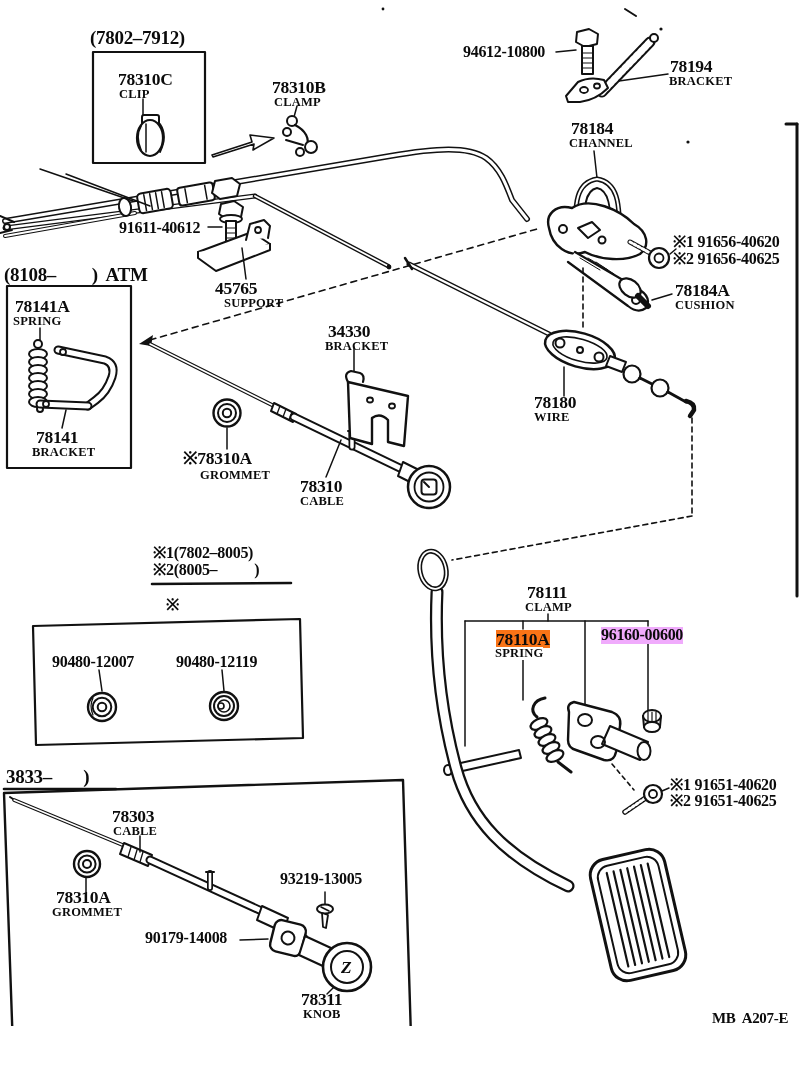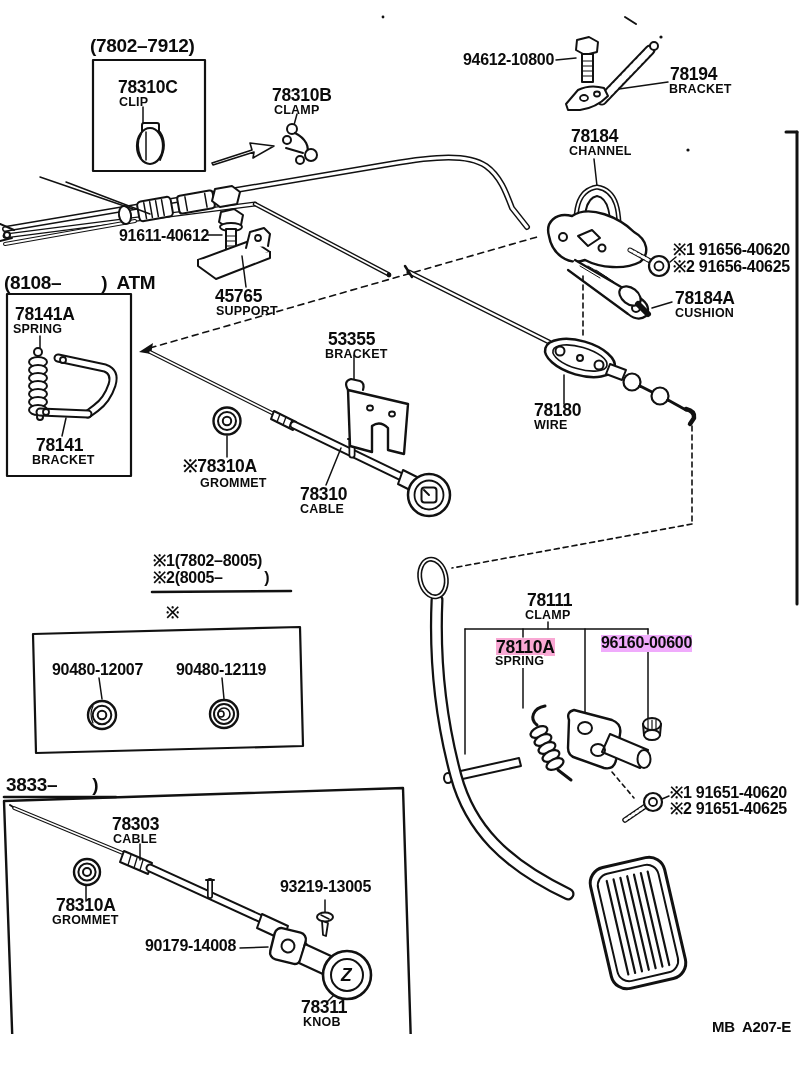--- a/index.html
+++ b/index.html
@@ -1,17 +1,17 @@
 <!DOCTYPE html>
 <html><head>
 <meta charset="utf-8">
 <style>
   html,body{margin:0;padding:0;background:#fff;}
   #page{position:relative;width:800px;height:1026px;background:#fff;overflow:hidden;
-        font-family:Liberation Sans, sans-serif;color:#0b0b0b;margin-top:8px;}
+        font-family:Liberation Serif, serif;color:#0b0b0b;}
   #art{position:absolute;left:0;top:0;z-index:1;}
   .lbl{position:absolute;z-index:2;font-weight:bold;line-height:1.04;color:#0b0b0b;
        white-space:pre;letter-spacing:-0.3px;}
   .s19{font-size:19px;}
   .s17{font-size:17.5px;}
   .s16{font-size:16px;}
   .s15{font-size:15px;}
   .s13{font-size:12.5px;letter-spacing:0.2px;}
   .ital{font-style:italic;}
 </style>
@@ -368,27 +368,27 @@
   <div class="lbl s17" style="left:670px;top:57px">78194</div>
   <div class="lbl s13" style="left:669px;top:75px">BRACKET</div>
   <div class="lbl s17" style="left:571px;top:119px">78184</div>
   <div class="lbl s13" style="left:569px;top:137px">CHANNEL</div>
   <div class="lbl s16" style="left:673px;top:234px">※1 91656-40620</div>
   <div class="lbl s16" style="left:673px;top:251px">※2 91656-40625</div>
   <div class="lbl s17" style="left:675px;top:281px">78184A</div>
   <div class="lbl s13" style="left:675px;top:299px">CUSHION</div>
   <div class="lbl s16" style="left:119px;top:220px">91611-40612</div>
   <div class="lbl s17" style="left:215px;top:279px">45765</div>
-  <div class="lbl s13" style="left:216px;top:297px">SUPPORT</div>
+  <div class="lbl s13" style="left:224px;top:297px">SUPPORT</div>
   <div class="lbl s19" style="left:4px;top:265px">(8108–        )  ATM</div>
   <div class="lbl s17" style="left:15px;top:297px">78141A</div>
   <div class="lbl s13" style="left:13px;top:315px">SPRING</div>
   <div class="lbl s17" style="left:36px;top:428px">78141</div>
   <div class="lbl s13" style="left:32px;top:446px">BRACKET</div>
-  <div class="lbl s17" style="left:328px;top:322px">53355</div>
+  <div class="lbl s17" style="left:328px;top:322px">34330</div>
   <div class="lbl s13" style="left:325px;top:340px">BRACKET</div>
   <div class="lbl s17" style="left:183px;top:449px">※78310A</div>
   <div class="lbl s13" style="left:200px;top:469px">GROMMET</div>
   <div class="lbl s17" style="left:300px;top:477px">78310</div>
   <div class="lbl s13" style="left:300px;top:495px">CABLE</div>
   <div class="lbl s17" style="left:534px;top:393px">78180</div>
   <div class="lbl s13" style="left:534px;top:411px">WIRE</div>
   <div class="lbl s16" style="left:153px;top:545px">※1(7802–8005)</div>
   <div class="lbl s16" style="left:153px;top:562px">※2(8005–          )</div>
   <div class="lbl s16" style="left:166px;top:597px">※</div>
@@ -399,20 +399,20 @@
   <div class="lbl s13" style="left:113px;top:825px">CABLE</div>
   <div class="lbl s17" style="left:56px;top:888px">78310A</div>
   <div class="lbl s13" style="left:52px;top:906px">GROMMET</div>
   <div class="lbl s16" style="left:280px;top:871px">93219-13005</div>
   <div class="lbl s16" style="left:145px;top:930px">90179-14008</div>
   <div class="lbl s17" style="left:301px;top:990px">78311</div>
   <div class="lbl s13" style="left:303px;top:1008px">KNOB</div>
   <div class="lbl s17 ital" style="left:341px;top:958px">Z</div>
   <div class="lbl s17" style="left:527px;top:583px">78111</div>
   <div class="lbl s13" style="left:525px;top:601px">CLAMP</div>
-  <div class="lbl s17" style="left:496px;top:630px;background:#f9a8d4">78110A</div>
+  <div class="lbl s17" style="left:496px;top:630px;background:#f97316">78110A</div>
   <div class="lbl s13" style="left:495px;top:647px;background:#fff">SPRING</div>
   <div class="lbl s16" style="left:601px;top:627px;background:#f0abfc">96160-00600</div>
   <div class="lbl s16" style="left:670px;top:777px">※1 91651-40620</div>
   <div class="lbl s16" style="left:670px;top:793px">※2 91651-40625</div>
   <div class="lbl s15" style="left:712px;top:1011px">MB  A207-E</div>
 
 </div>
 
 </body></html>

